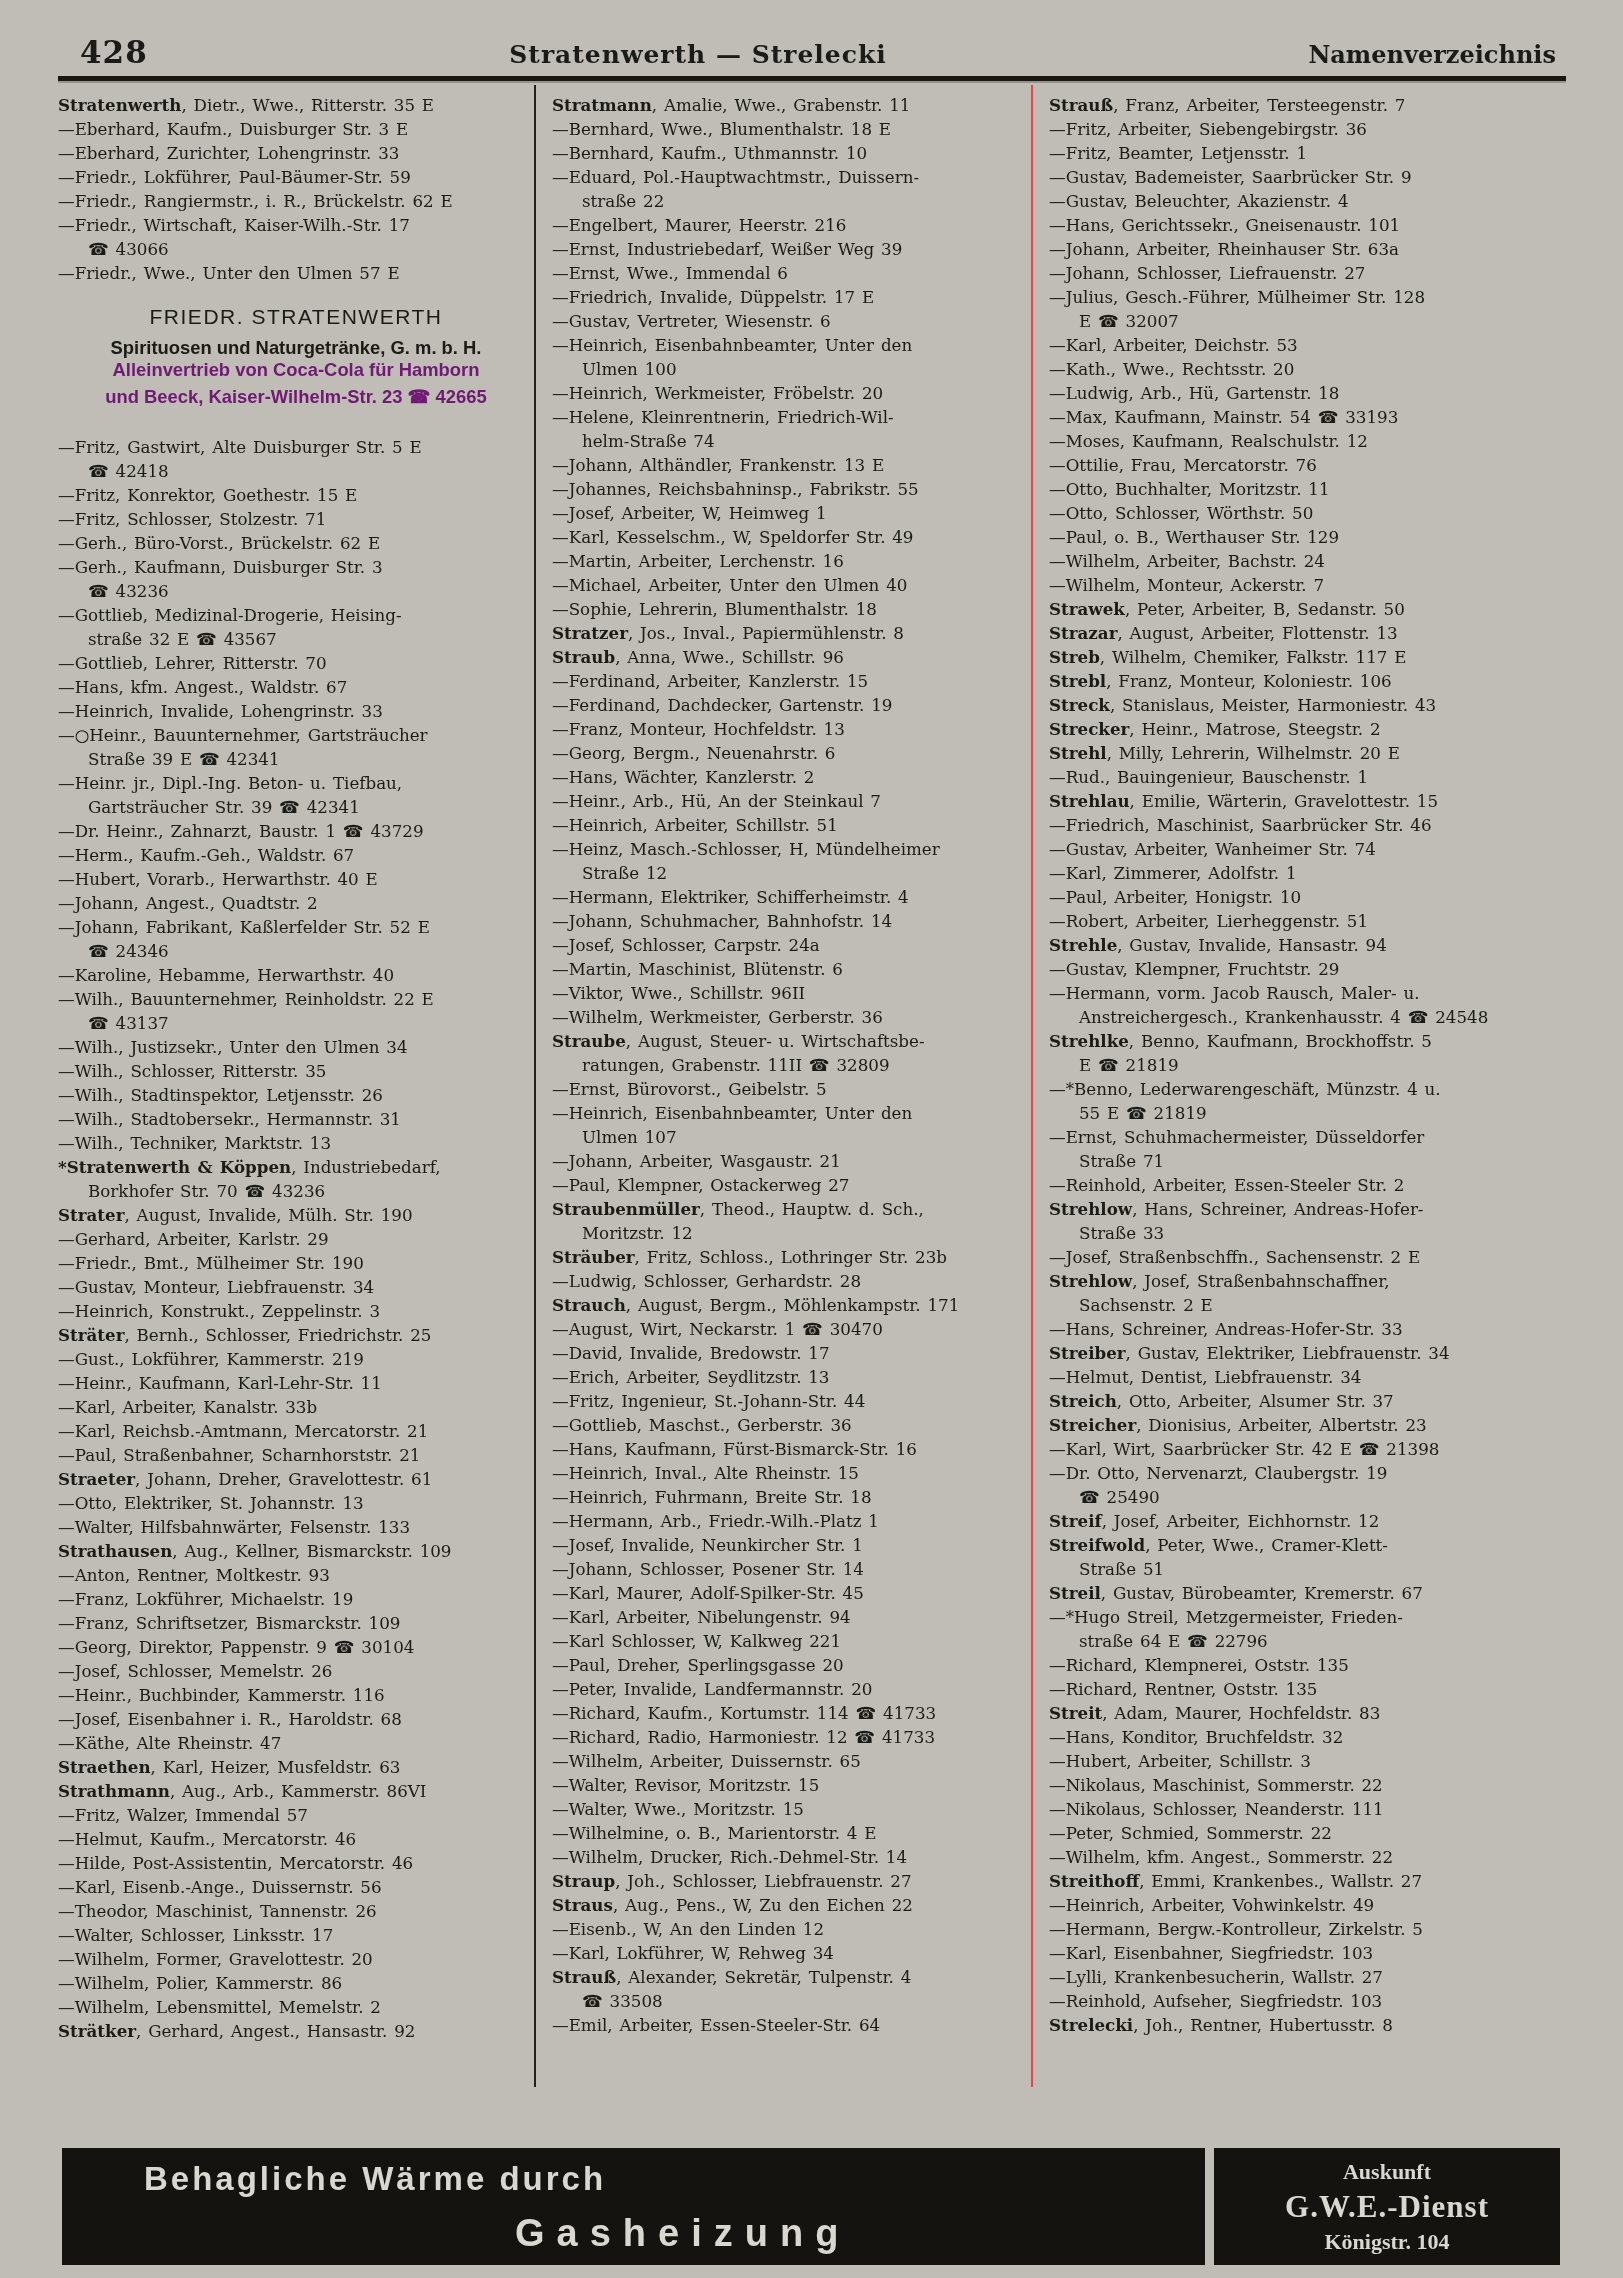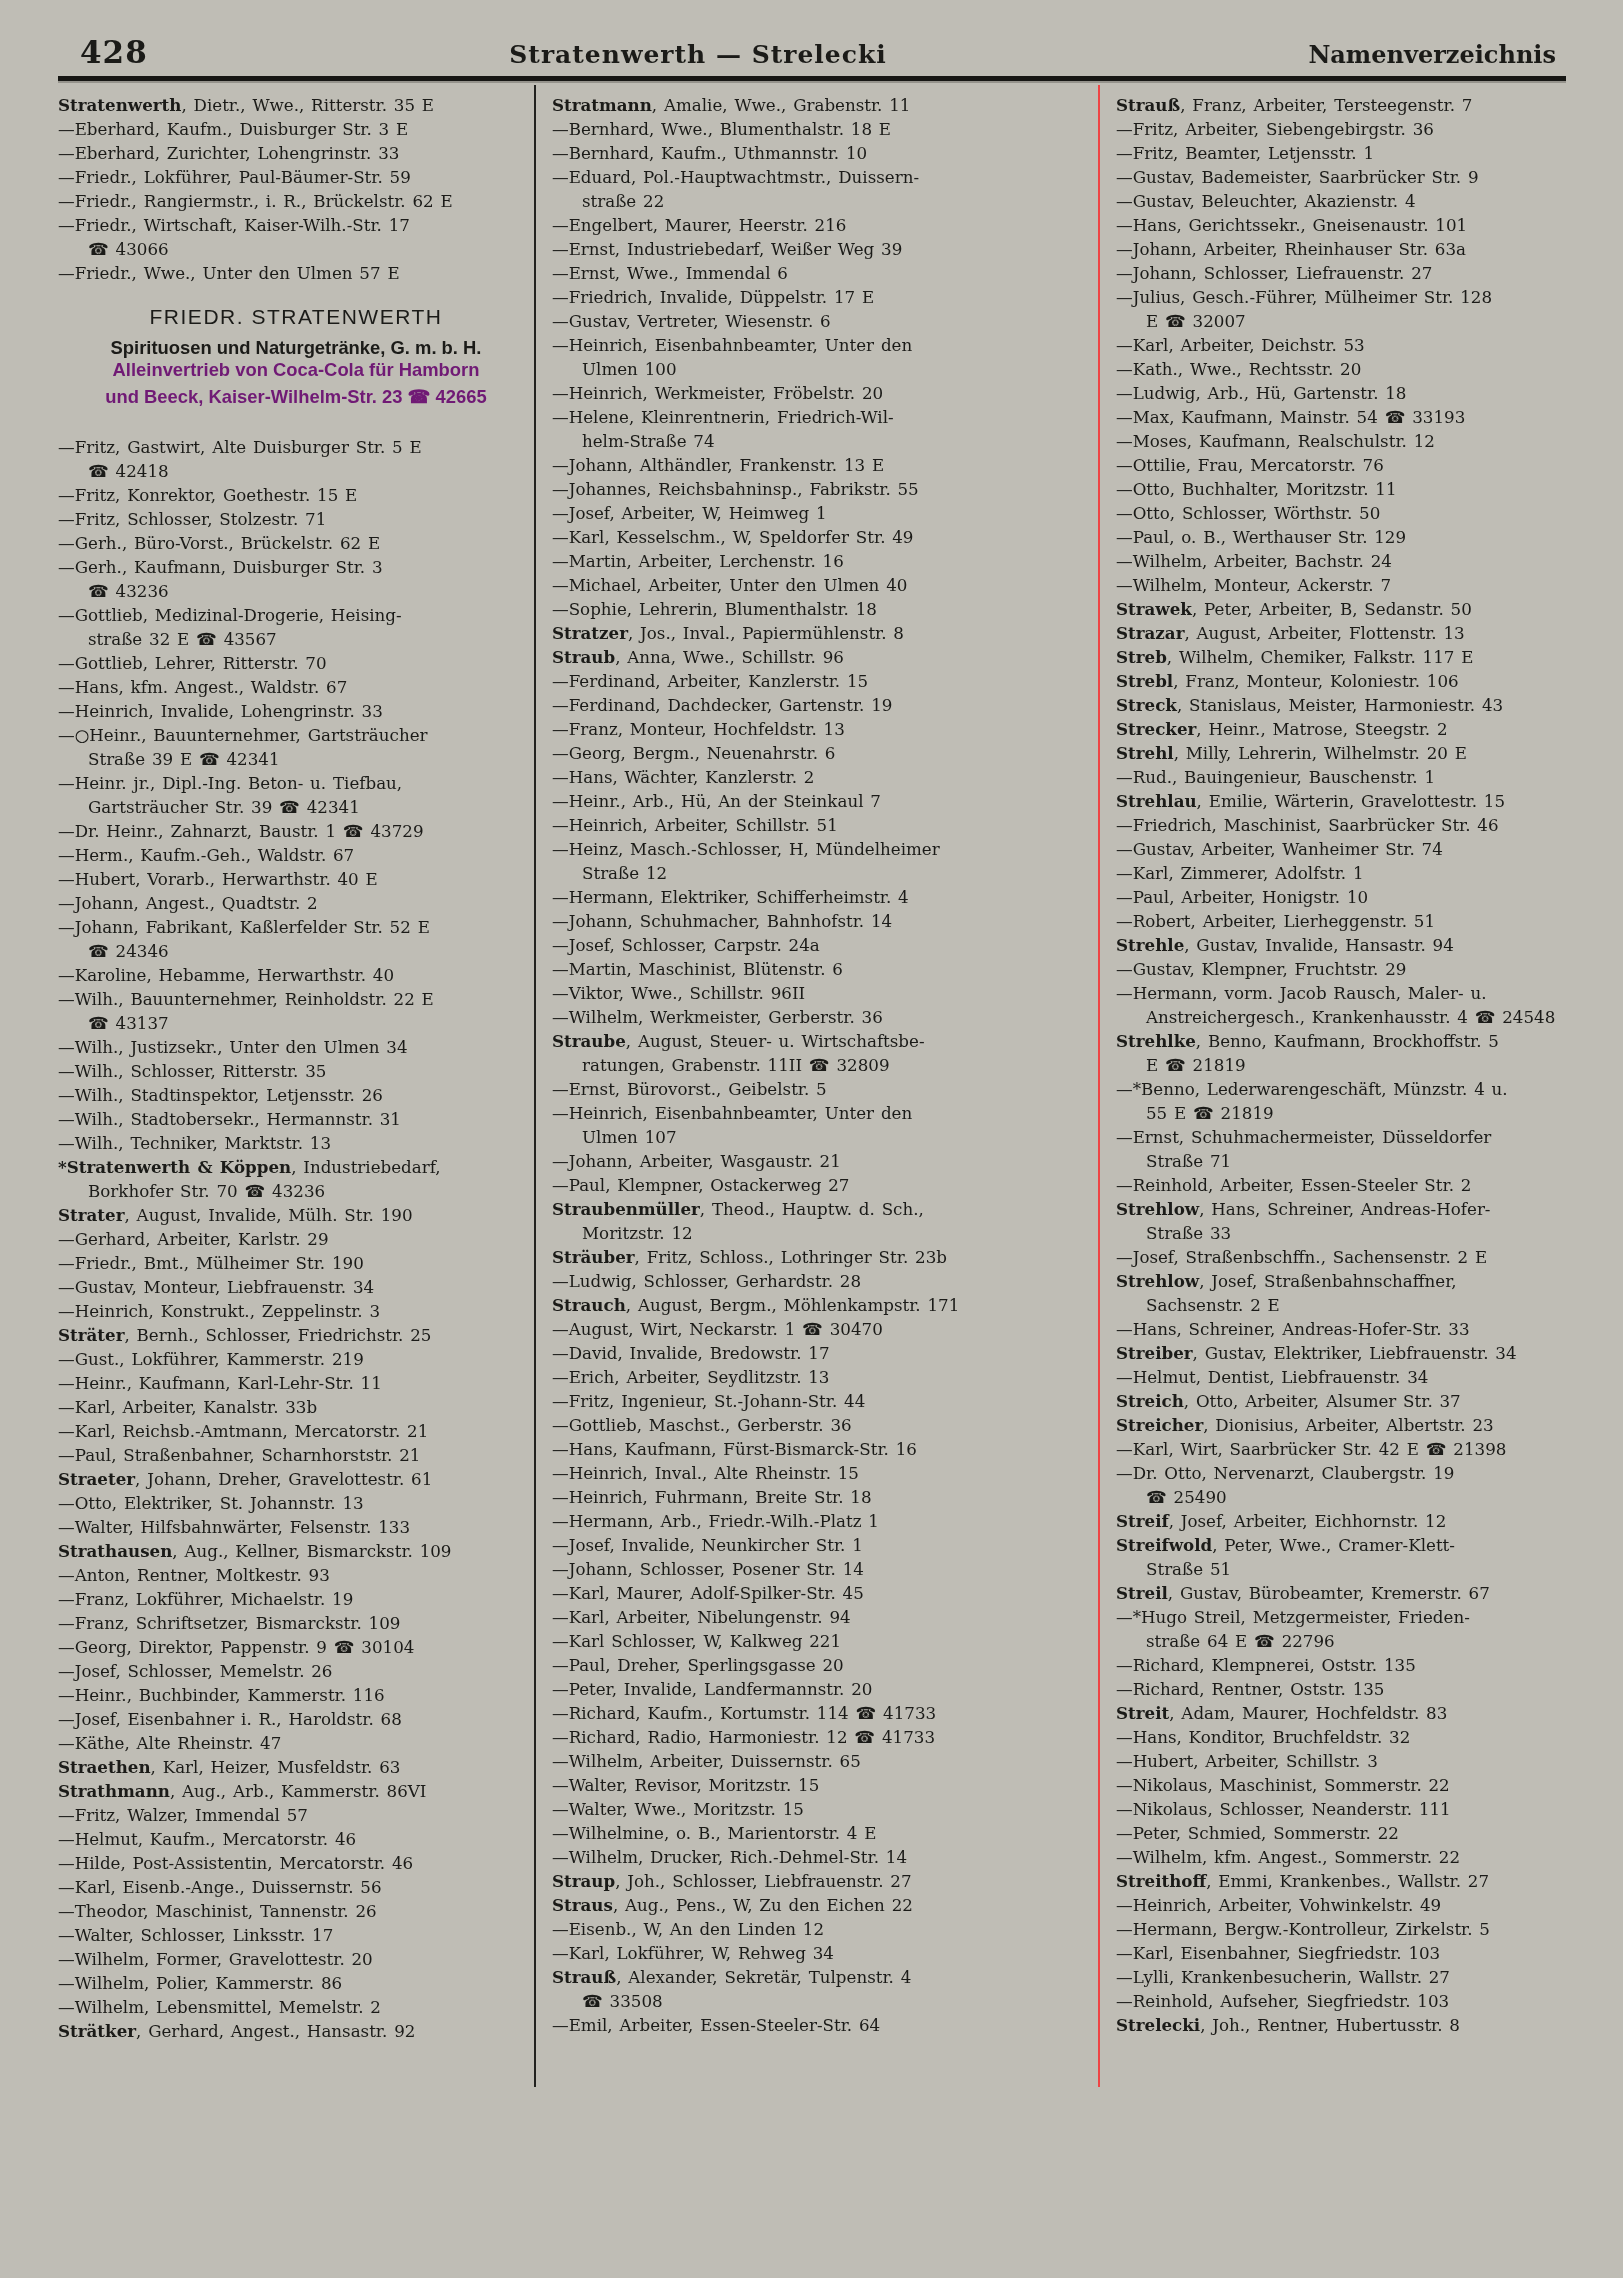--- a/index.html
+++ b/index.html
@@ -15,21 +15,21 @@
   
   .hdr{display:flex;align-items:baseline;justify-content:space-between;padding:0 10px 6px 22px;}
   .hdr .pgnum{font-size:31px;font-weight:bold;letter-spacing:1px;}
   .hdr .title{font-size:25px;font-weight:bold;letter-spacing:1px;transform:translateX(-30px);}
   .hdr .section{font-size:24px;font-weight:bold;}
   .hdr-rule{height:5px;background:#171714;margin-bottom:4px;box-shadow:0 2px 0 rgba(23,23,20,.25);}
   
   .cols{display:flex;align-items:stretch;height:2002px;overflow:hidden;}
   .col{box-sizing:border-box;overflow:hidden;padding-top:8px;}
   .col1{width:476px;}
-  .col2{width:564px;border-left:2px solid #22221f;padding-left:16px;}
+  .col2{width:497px;border-left:2px solid #22221f;padding-left:16px;}
   .col3{flex:1;border-left:2px solid #ef4444;padding-left:16px;}
   .entry{
     font-size:16.7px;line-height:24px;
     white-space:pre-line;
     padding-left:30px;text-indent:-30px;
     word-spacing:1.5px;
   }
   .entry b{font-weight:bold;}
   
   .inline-ad{
@@ -331,15 +331,26 @@
           <div class="entry">—Heinrich, Arbeiter, Vohwinkelstr. 49</div>
           <div class="entry">—Hermann, Bergw.-Kontrolleur, Zirkelstr. 5</div>
           <div class="entry">—Karl, Eisenbahner, Siegfriedstr. 103</div>
           <div class="entry">—Lylli, Krankenbesucherin, Wallstr. 27</div>
           <div class="entry">—Reinhold, Aufseher, Siegfriedstr. 103</div>
           <div class="entry"><b>Strelecki</b>, Joh., Rentner, Hubertusstr. 8</div>
         </div>
     </div>
   </div>
 
+  <div class="banner">
+    <div class="left">
+      <div class="bl1">Behagliche Wärme durch</div>
+      <div class="bl2">Gasheizung</div>
+    </div>
+    <div class="right">
+      <div class="br1">Auskunft</div>
+      <div class="br2">G.W.E.-Dienst</div>
+      <div class="br3">Königstr. 104</div>
+    </div>
+  </div>
 
 </div>
 
 
 </body></html>

